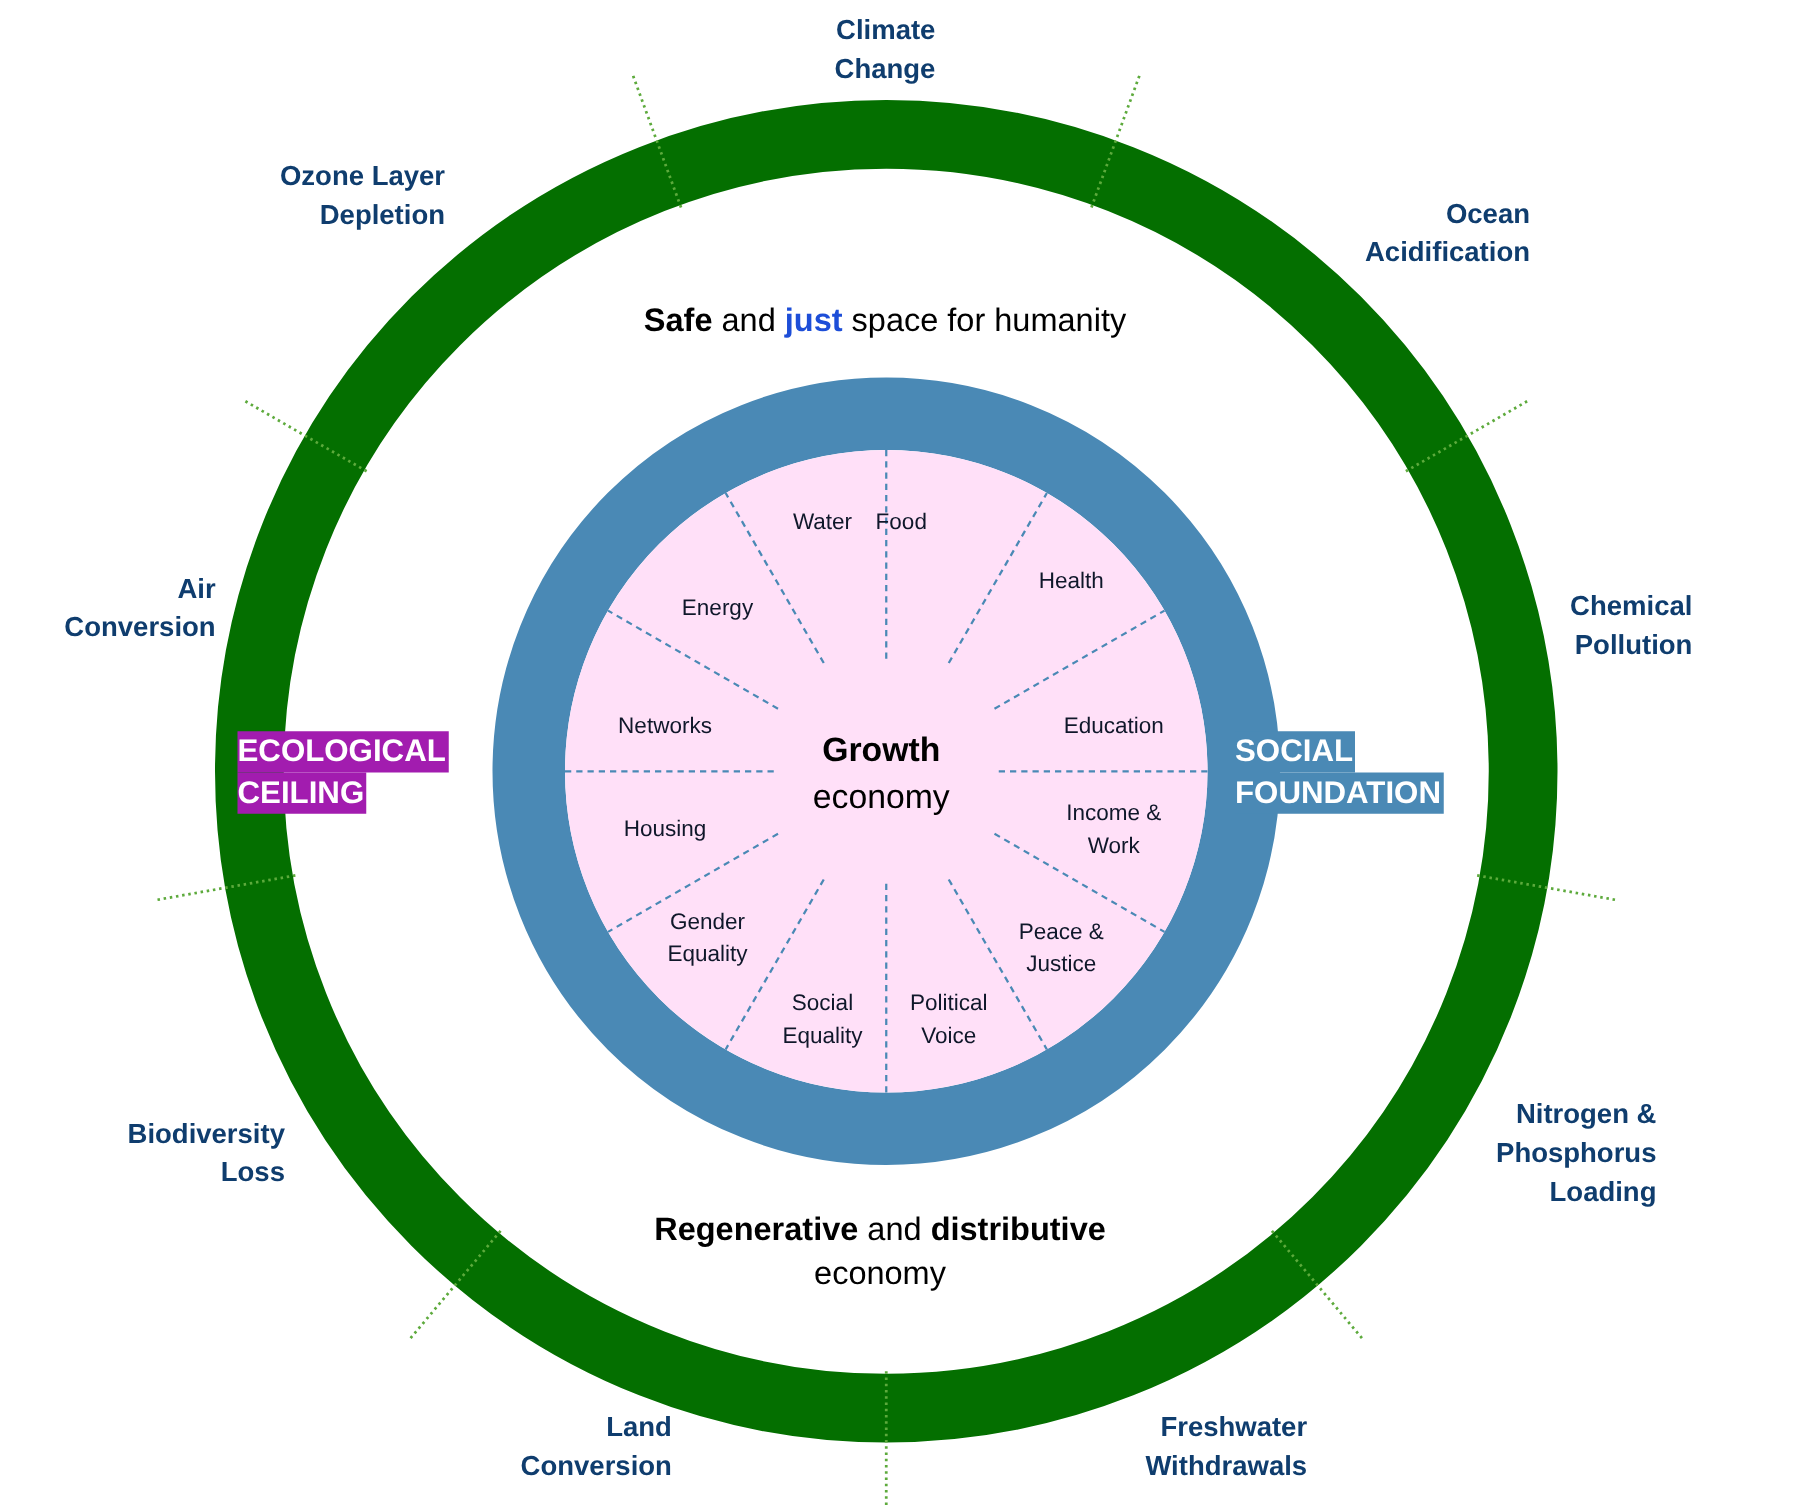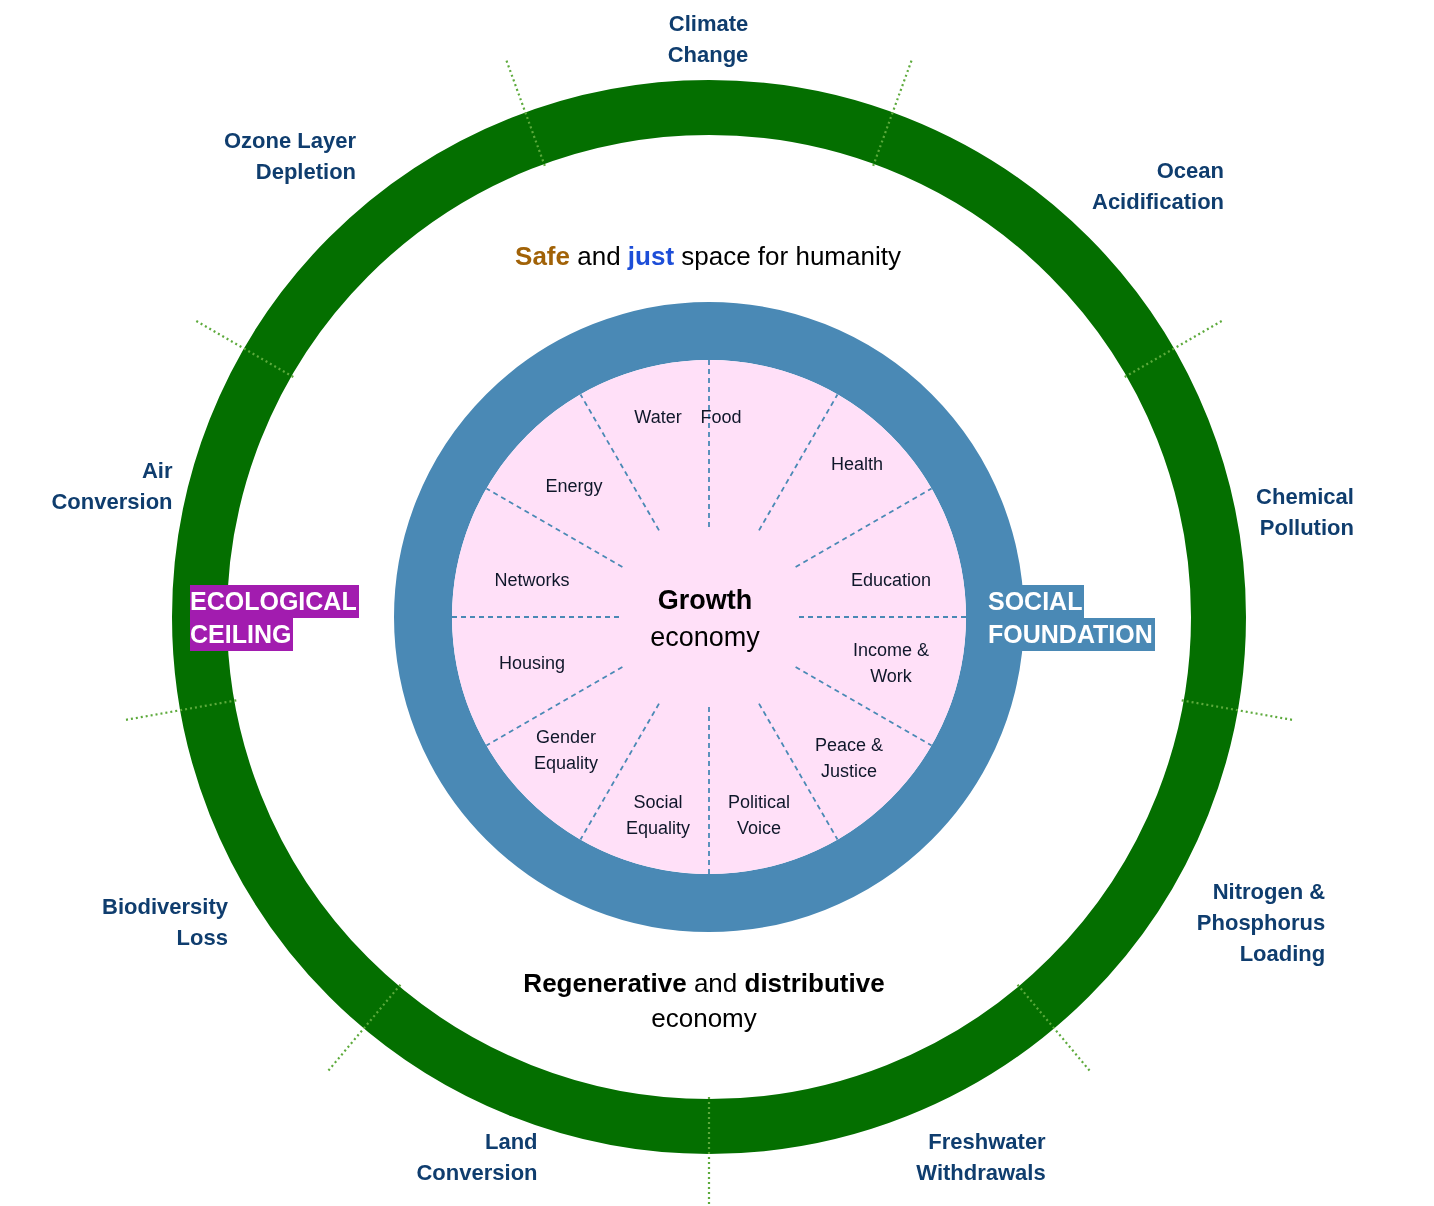--- a/index.html
+++ b/index.html
@@ -9,21 +9,21 @@
   .boundary-label { position: absolute; color: #0F3D6E; font-weight: bold; font-size: 22px;
                     line-height: 31px; text-align: right; white-space: pre-line; transform: translate(-50%, -50%); }
   .dimension-label { position: absolute; color: #0f172a; font-weight: normal; font-size: 18px;
                      line-height: 26px; text-align: center; white-space: pre-line; transform: translate(-50%, -50%); }
   .band-label { position: absolute; color: #ffffff; font-weight: bold; font-size: 25px; line-height: 33px; }
   .band-label span { display: inline-block; padding: 0 2px 0 0; }
   .eco span { background: #a21caf; }
   .soc span { background: #4A89B5; }
   .center-text { position: absolute; text-align: center; color: #000; transform: translateX(-50%); white-space: nowrap; }
   .title-top { font-size: 26px; }
-  .title-top .safe { color: #a16207; font-weight: bold; }
+  .title-top .safe { color: #000000; font-weight: bold; }
   .title-top .just { color: #1d4ed8; font-weight: bold; }
   .title-bottom { font-size: 26px; line-height: 35px; }
   .core { font-size: 27px; line-height: 37px; }
   b { font-weight: bold; }
 </style>
 </head>
 <body>
 
 <svg id="diagram" xmlns="http://www.w3.org/2000/svg" width="1434" height="1206" viewBox="0 0 1434 1206">
   <g id="rings">
@@ -56,21 +56,21 @@
       <line x1="622.3974596215561" y1="567" x2="486.43147122739924" y2="488.5" stroke="#4A89B5" stroke-width="1.8" stroke-dasharray="5 4"></line>
       <line x1="659" y1="530.3974596215562" x2="580.4999999999999" y2="394.43147122739936" stroke="#4A89B5" stroke-width="1.8" stroke-dasharray="5 4"></line>
     </g>
 </svg>
 
 <div id="boundary-labels">
     <div class="boundary-label" style="left: 708px; top: 39px;">Climate
 Change</div>
     <div class="boundary-label" style="left: 1158px; top: 186px;">Ocean
 Acidification</div>
-    <div class="boundary-label" style="left: 1305px; top: 500px; margin-top: 12px;">Chemical
+    <div class="boundary-label" style="left: 1305px; top: 500px;">Chemical
 Pollution</div>
     <div class="boundary-label" style="left: 1261px; top: 922px;">Nitrogen &amp;
 Phosphorus
 Loading</div>
     <div class="boundary-label" style="left: 981px; top: 1157px;">Freshwater
 Withdrawals</div>
     <div class="boundary-label" style="left: 477px; top: 1157px;">Land
 Conversion</div>
     <div class="boundary-label" style="left: 165px; top: 922px;">Biodiversity
 Loss</div>

